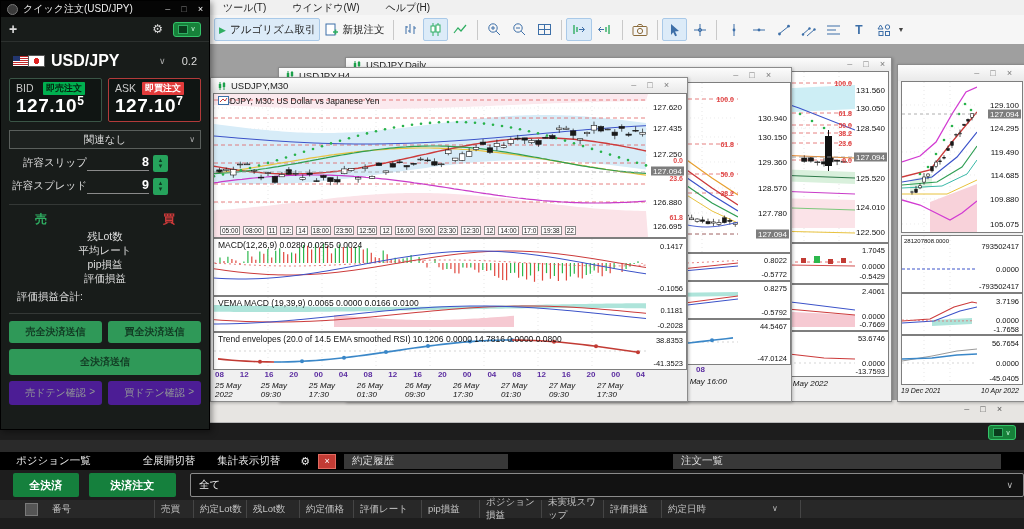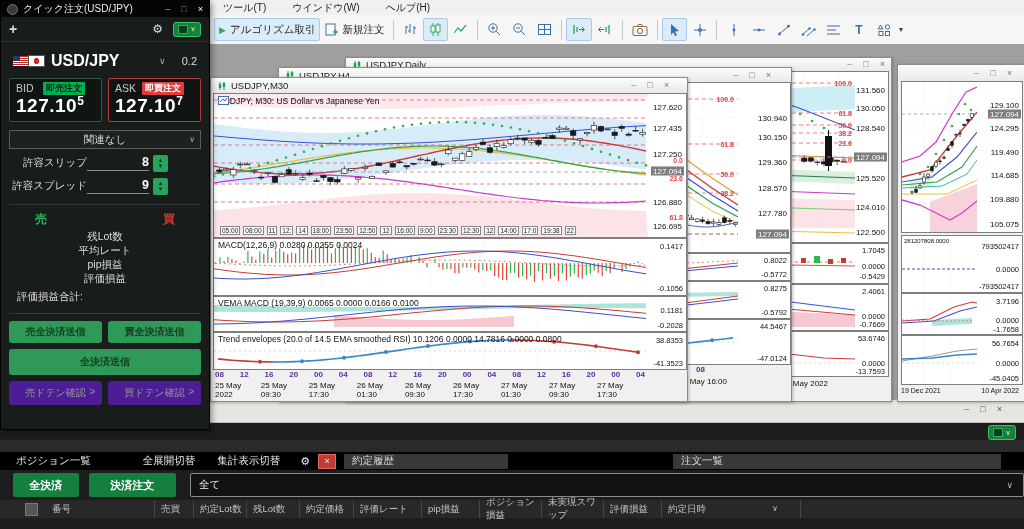--- a/index.html
+++ b/index.html
@@ -24,21 +24,21 @@
   .wb{margin-left:auto;display:flex;gap:11px;color:#777;font-size:9px;line-height:1;}
   .pane{position:absolute;background:#fff;border:1px solid #7e7e7e;overflow:hidden;}
   .pane svg{position:absolute;left:0;top:0;}
   .plabel{position:absolute;right:3px;transform:translateY(-50%);font-size:8px;color:#111;white-space:nowrap;}
   .curbox{position:absolute;right:1px;transform:translateY(-50%);background:#7d7d7d;color:#fff;
     font-size:8px;padding:0 2px;white-space:nowrap;}
   .fib{position:absolute;right:3px;transform:translateY(-50%);font-size:7px;color:#e04848;font-weight:bold;}
   .indlabel{position:absolute;left:4px;top:1px;font-size:8.5px;color:#111;white-space:nowrap;}
   .subval{position:absolute;right:3px;transform:translateY(-50%);font-size:7.5px;color:#111;white-space:nowrap;}
   .hours{position:absolute;display:flex;justify-content:space-between;font-size:8px;font-weight:bold;color:#5b2da0;}
-  .dates{position:absolute;display:flex;font-size:8px;color:#111;}
+  .dates{position:absolute;display:flex;font-size:8px;color:#111;font-style:italic;}
   .dates.spread{justify-content:space-between;}
   .sessions{position:absolute;display:flex;gap:3px;font-size:6.5px;color:#222;align-items:flex-end;}
   .sessions span{border:1px solid #888;background:rgba(255,255,255,.85);padding:0 1px;white-space:nowrap;}
   .cico{flex:none;}
   
   .quick{position:absolute;left:0;top:0;width:210px;height:430px;background:#181c1a;z-index:40;
     border:1px solid #000;box-shadow:2px 2px 6px rgba(0,0,0,.4);color:#e6e6e6;font-size:11px;box-sizing:border-box;}
   .qtitle{height:16px;background:#050505;display:flex;align-items:center;gap:5px;padding:0 6px;font-size:10px;color:#eee;}
   .qtitle .wb{color:#ddd;}
   .qtool{height:24px;display:flex;align-items:center;padding:0 8px;border-bottom:1px solid #2c302e;}

